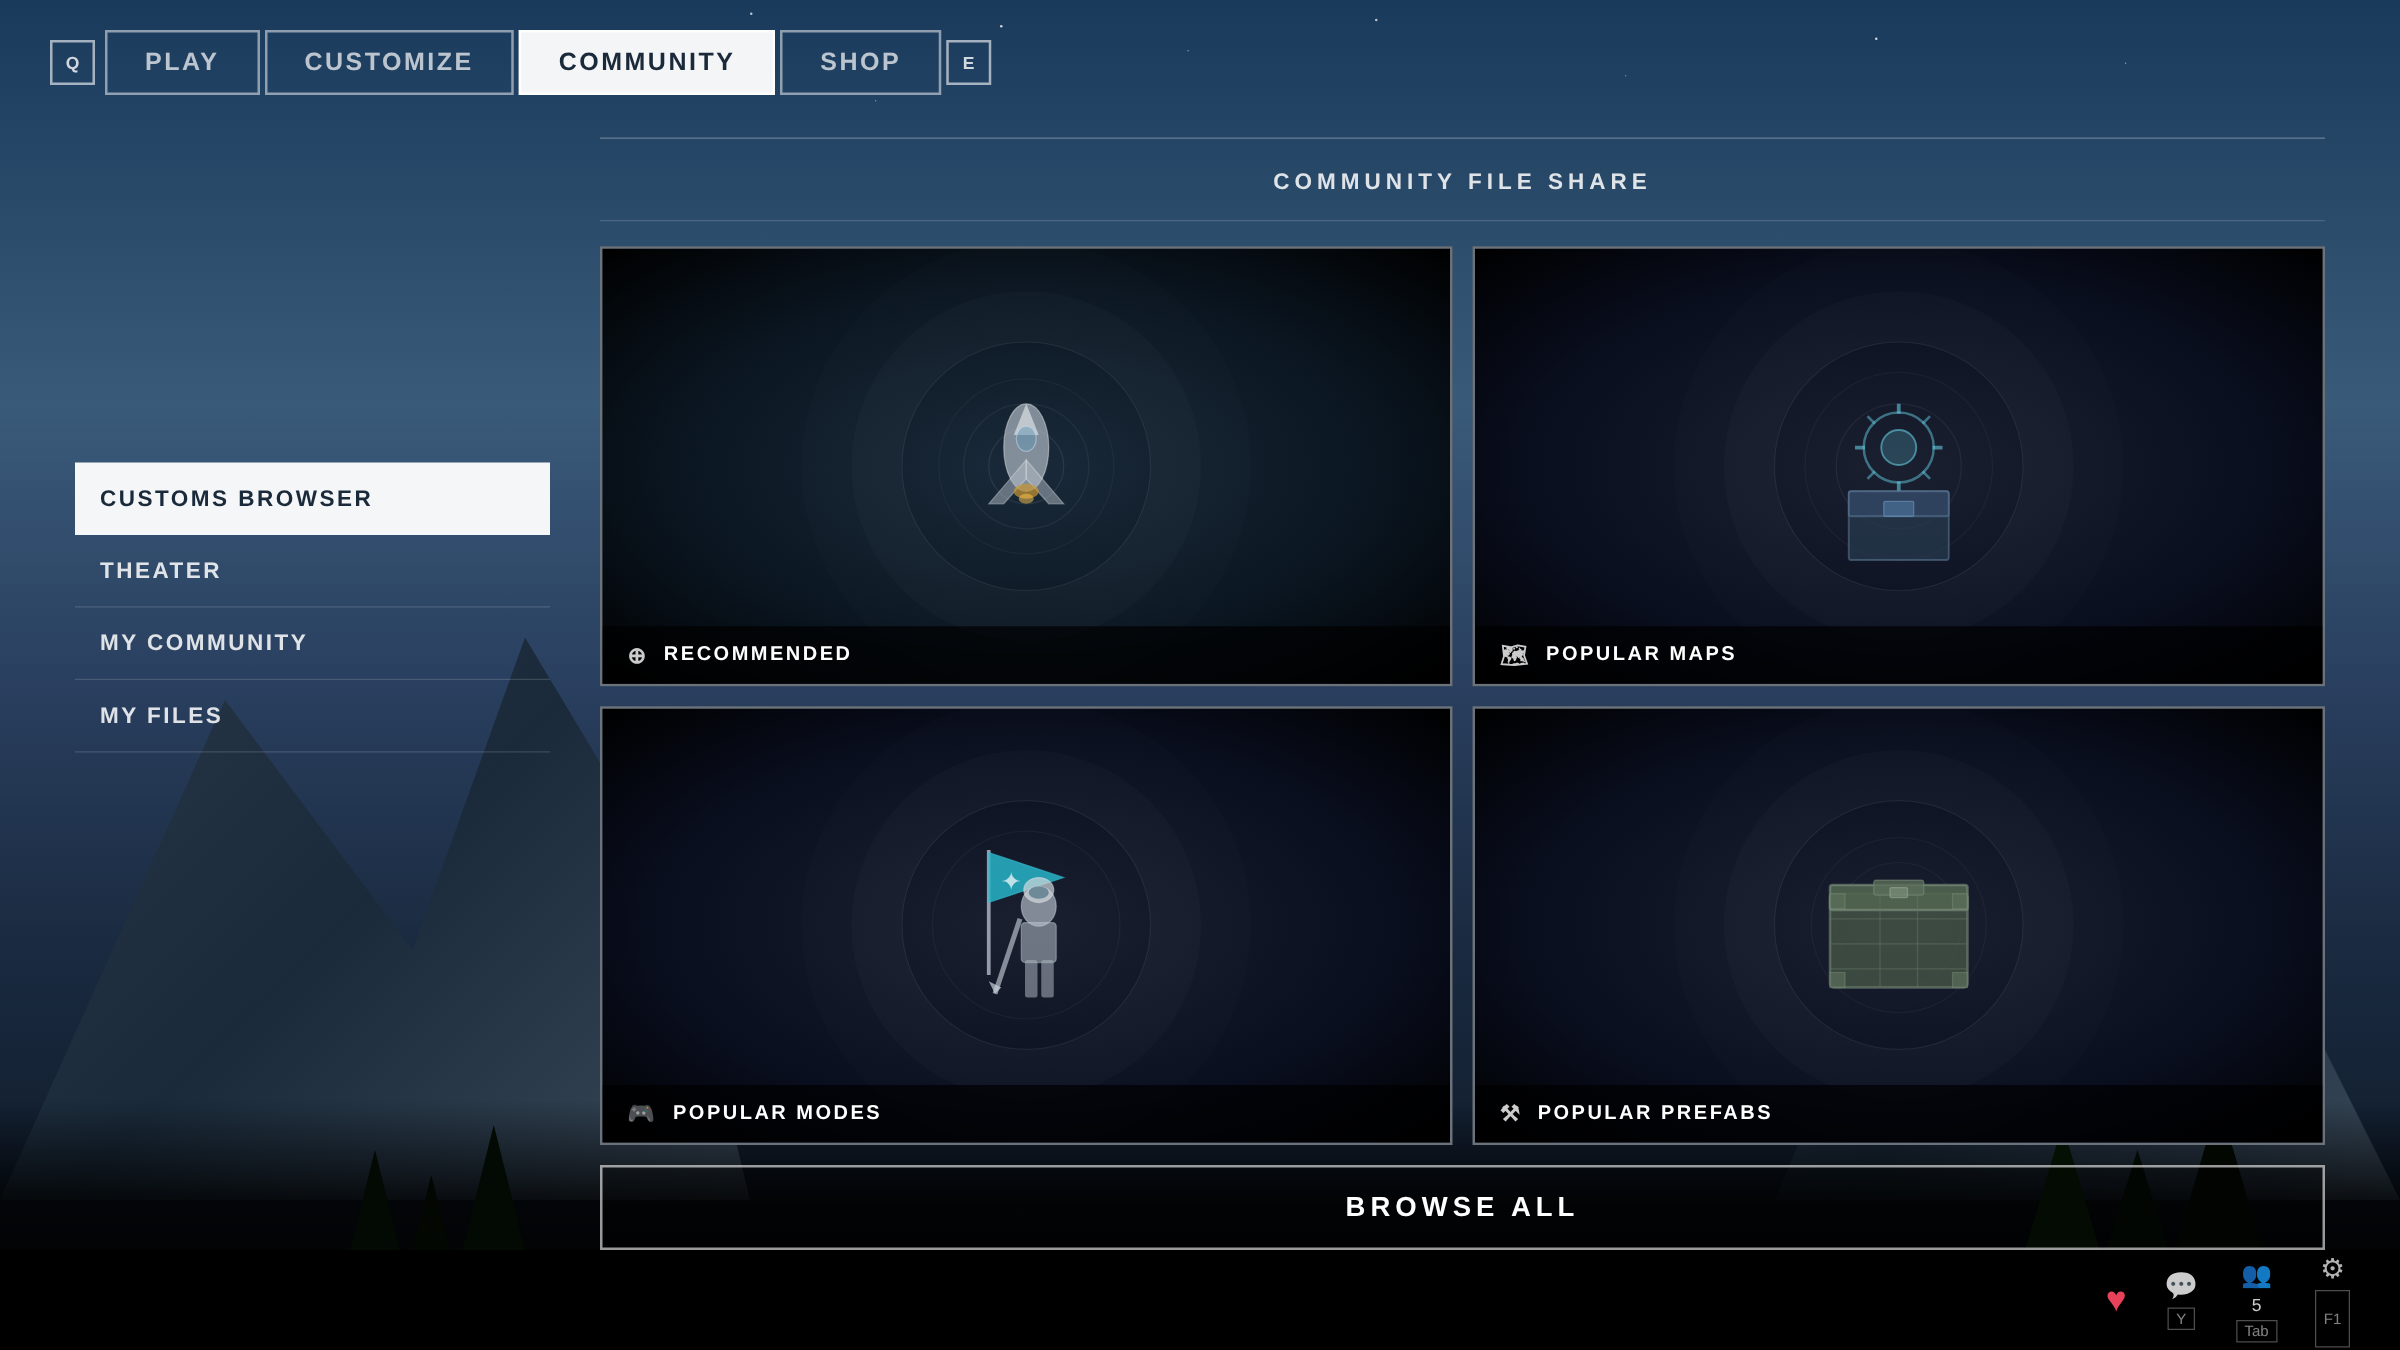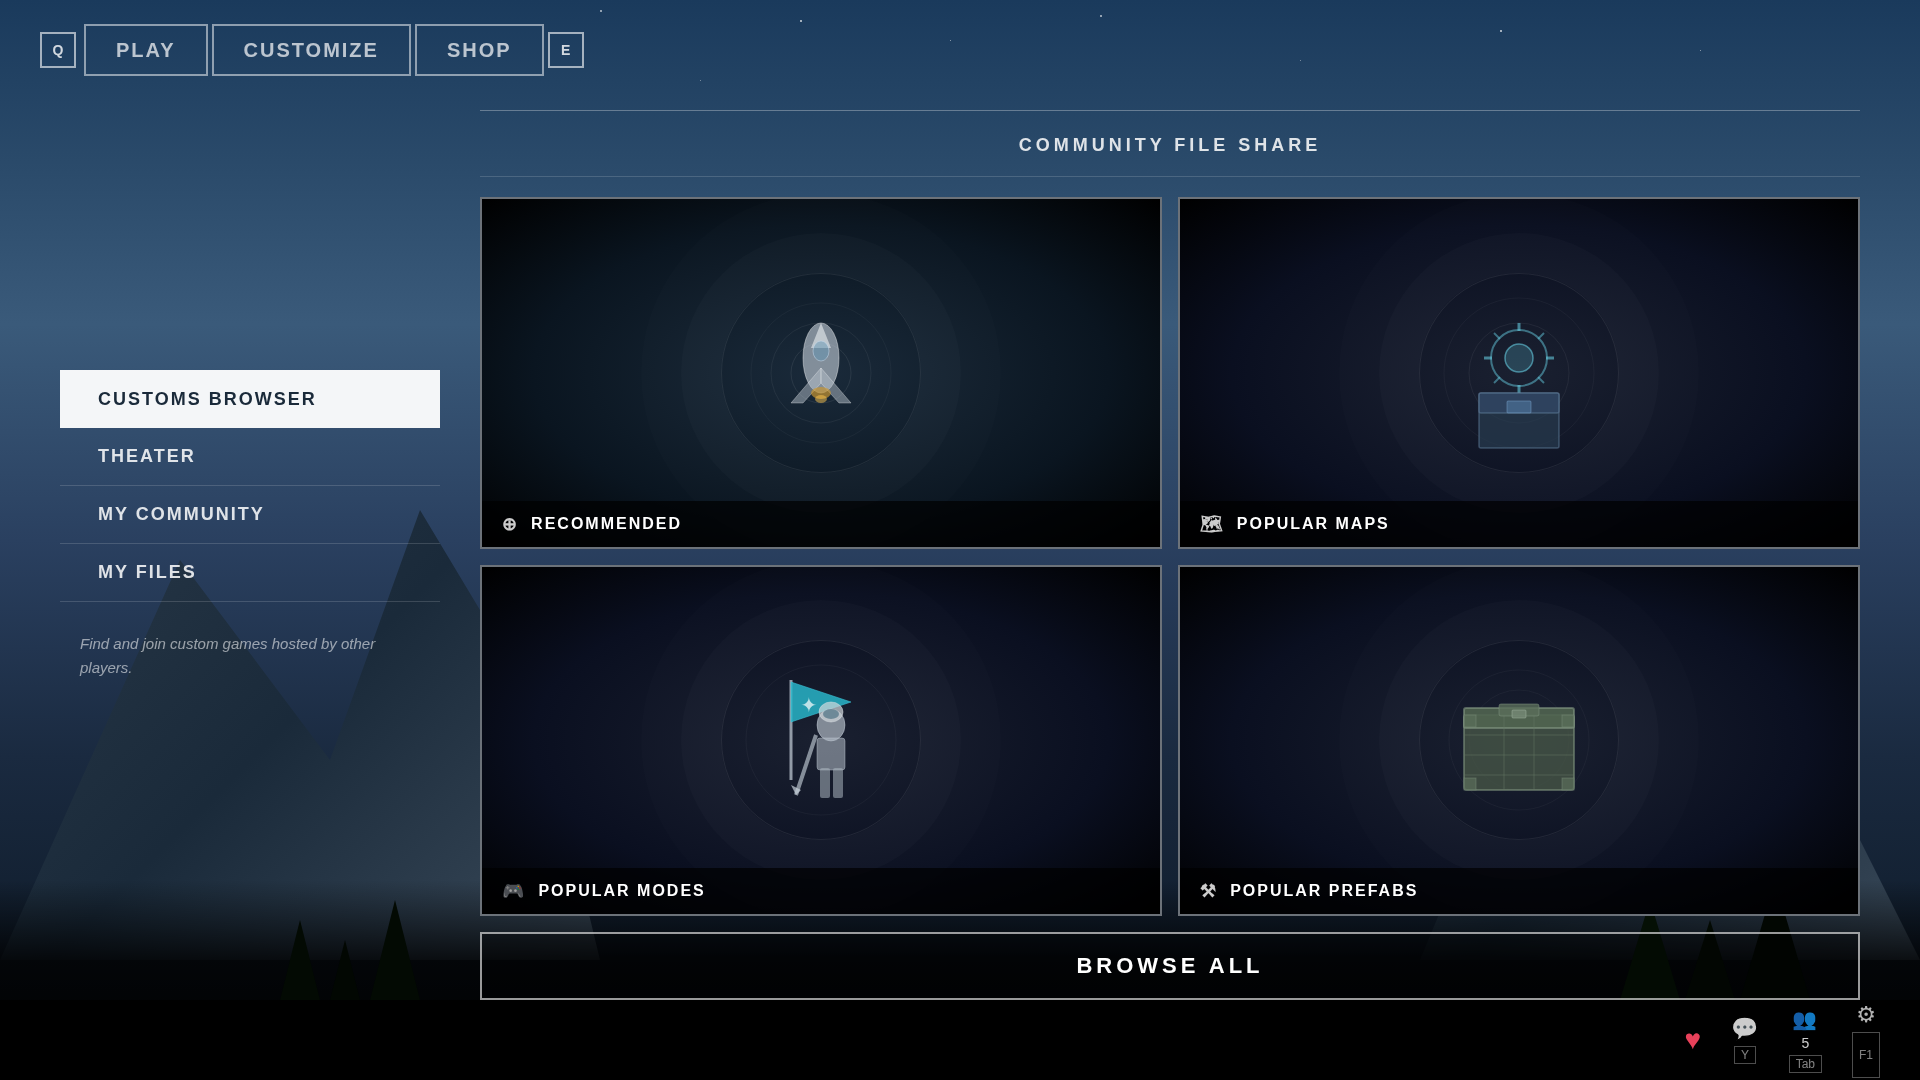--- a/index.html
+++ b/index.html
@@ -161,21 +161,21 @@
       flex-shrink: 0;
       display: flex;
       flex-direction: column;
       padding-top: 260px;
     }
 
     .sidebar-item {
       height: 58px;
       display: flex;
       align-items: center;
-      padding: 0 38px;
+      padding: 0 20px;
       font-size: 18px;
       font-weight: bold;
       letter-spacing: 2px;
       color: rgba(255,255,255,0.85);
       cursor: pointer;
       border-bottom: 1px solid rgba(255,255,255,0.15);
     }
 
     .sidebar-item.active {
       background: rgba(255,255,255,0.95);
@@ -436,20 +436,23 @@
 <nav class="top-nav">
   <div class="nav-key-badge">
     <span>Q</span>
   </div>
   <div class="nav-tab outlined">
     <span>PLAY</span>
   </div>
   <div class="nav-tab outlined">
     <span>CUSTOMIZE</span>
   </div>
+  <div class="nav-tab active">
+    <span>COMMUNITY</span>
+  </div>
   <div class="nav-tab outlined">
     <span>SHOP</span>
   </div>
   <div class="nav-key-badge">
     <span>E</span>
   </div>
 </nav>
 
 <div class="main-content">
 
@@ -458,23 +461,20 @@
       <span>CUSTOMS BROWSER</span>
     </div>
     <div class="sidebar-item">
       <span>THEATER</span>
     </div>
     <div class="sidebar-item">
       <span>MY COMMUNITY</span>
     </div>
     <div class="sidebar-item">
       <span>MY FILES</span>
-    </div>
-    <div class="sidebar-description">
-      <span>Find and join custom games hosted by other players.</span>
     </div>
   </div>
 
   <div class="content-area">
     <div class="section-title">
       <span>COMMUNITY FILE SHARE</span>
     </div>
 
     <div class="grid-row">
 

